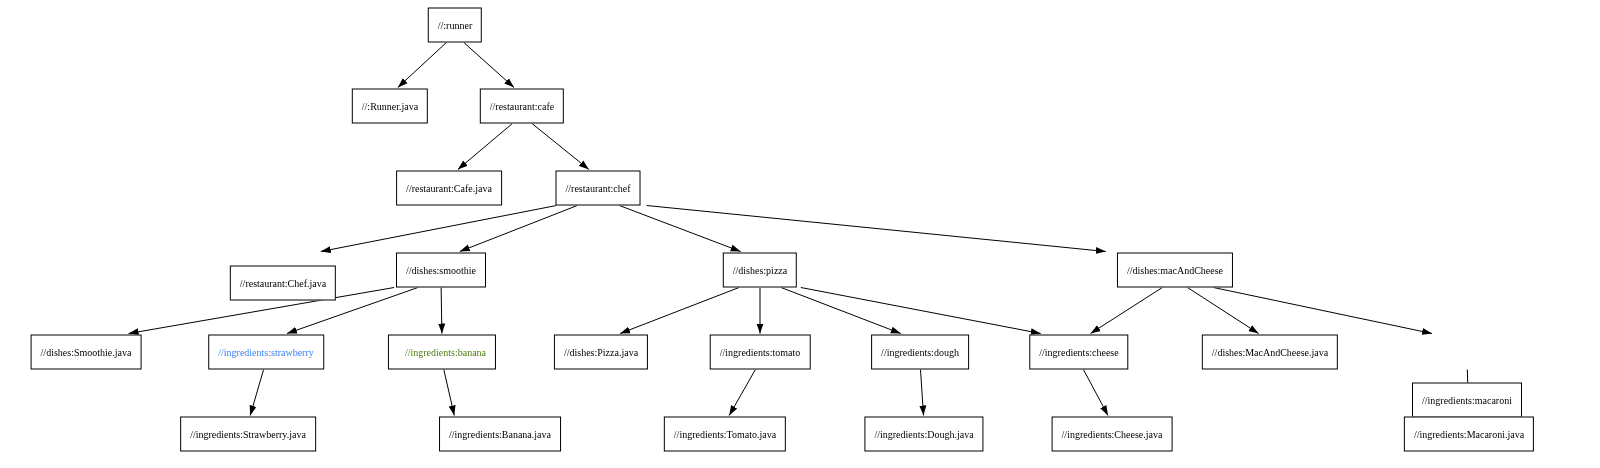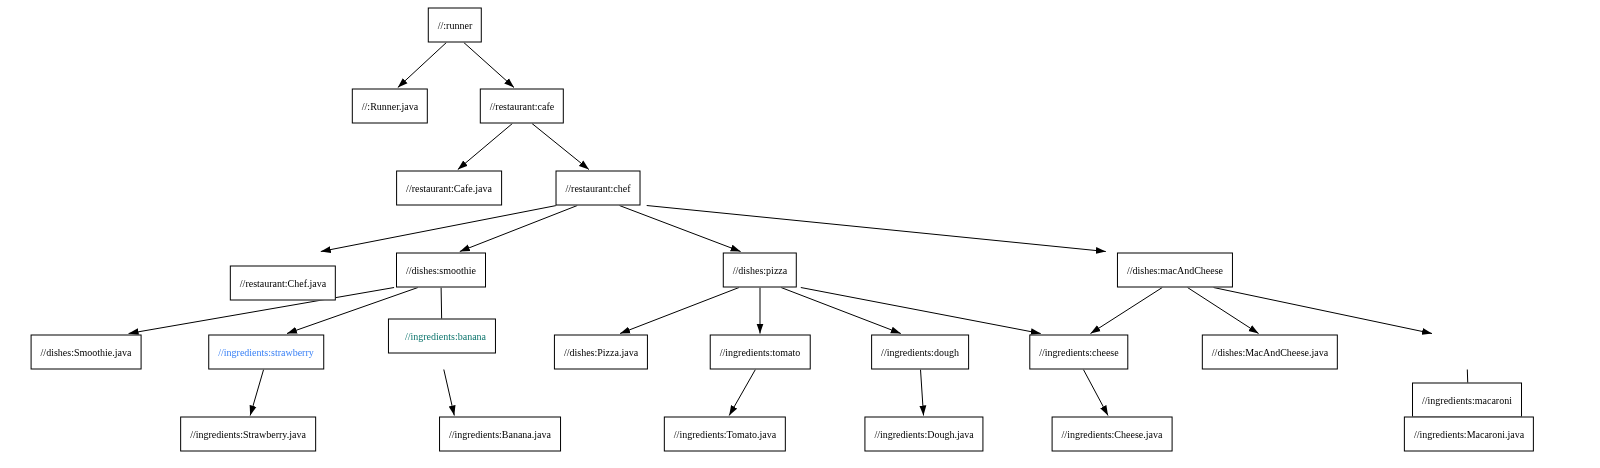--- a/index.html
+++ b/index.html
@@ -78,21 +78,21 @@
     <div class="node" style="left: 390px; top: 106px; background: rgb(255, 255, 255); border-color: rgb(0, 0, 0); color: rgb(0, 0, 0);">//:Runner.java</div>
     <div class="node" style="left: 522px; top: 106px; background: rgb(255, 255, 255); border-color: rgb(0, 0, 0); color: rgb(0, 0, 0);">//restaurant:cafe</div>
     <div class="node" style="left: 449px; top: 188px; background: rgb(255, 255, 255); border-color: rgb(0, 0, 0); color: rgb(0, 0, 0);">//restaurant:Cafe.java</div>
     <div class="node" style="left: 598px; top: 188px; background: rgb(255, 255, 255); border-color: rgb(0, 0, 0); color: rgb(0, 0, 0);">//restaurant:chef</div>
     <div class="node" style="left: 283px; top: 270px; background: rgb(255, 255, 255); border-color: rgb(0, 0, 0); color: rgb(0, 0, 0); margin-top: 13px;">//restaurant:Chef.java</div>
     <div class="node" style="left: 760px; top: 270px; background: rgb(255, 255, 255); border-color: rgb(0, 0, 0); color: rgb(0, 0, 0);">//dishes:pizza</div>
     <div class="node" style="left: 441px; top: 270px; background: rgb(255, 255, 255); border-color: rgb(0, 0, 0); color: rgb(0, 0, 0);">//dishes:smoothie</div>
     <div class="node" style="left: 1175px; top: 270px; background: rgb(255, 255, 255); border-color: rgb(0, 0, 0); color: rgb(0, 0, 0);">//dishes:macAndCheese</div>
     <div class="node" style="left: 86px; top: 352px; background: rgb(255, 255, 255); border-color: rgb(0, 0, 0); color: rgb(0, 0, 0);">//dishes:Smoothie.java</div>
     <div class="node" style="left: 266px; top: 352px; background: rgb(255, 255, 255); border-color: rgb(0, 0, 0); color: #3b82f6;">//ingredients:strawberry</div>
-    <div class="node" style="left: 442px; top: 336px; background: rgb(255, 255, 255); border-color: rgb(0, 0, 0); color: #0f766e; padding-left: 16px;">//ingredients:banana</div>
+    <div class="node" style="left: 442px; top: 352px; background: rgb(255, 255, 255); border-color: rgb(0, 0, 0); color: #4d7c0f; padding-left: 16px;">//ingredients:banana</div>
     <div class="node" style="left: 601px; top: 352px; background: rgb(255, 255, 255); border-color: rgb(0, 0, 0); color: rgb(0, 0, 0);">//dishes:Pizza.java</div>
     <div class="node" style="left: 760px; top: 352px; background: rgb(255, 255, 255); border-color: rgb(0, 0, 0); color: rgb(0, 0, 0);">//ingredients:tomato</div>
     <div class="node" style="left: 920px; top: 352px; background: rgb(255, 255, 255); border-color: rgb(0, 0, 0); color: rgb(0, 0, 0);">//ingredients:dough</div>
     <div class="node" style="left: 1079px; top: 352px; background: rgb(255, 255, 255); border-color: rgb(0, 0, 0); color: rgb(0, 0, 0);">//ingredients:cheese</div>
     <div class="node" style="left: 1270px; top: 352px; background: rgb(255, 255, 255); border-color: rgb(0, 0, 0); color: rgb(0, 0, 0);">//dishes:MacAndCheese.java</div>
     <div class="node" style="left: 1467px; top: 352px; background: rgb(255, 255, 255); border-color: rgb(0, 0, 0); color: rgb(0, 0, 0); margin-top: 48px;">//ingredients:macaroni</div>
     <div class="node" style="left: 248px; top: 434px; background: rgb(255, 255, 255); border-color: rgb(0, 0, 0); color: rgb(0, 0, 0);">//ingredients:Strawberry.java</div>
     <div class="node" style="left: 456px; top: 434px; background: rgb(255, 255, 255); border-color: rgb(0, 0, 0); color: rgb(0, 0, 0); margin-left: 44px;">//ingredients:Banana.java</div>
     <div class="node" style="left: 725px; top: 434px; background: rgb(255, 255, 255); border-color: rgb(0, 0, 0); color: rgb(0, 0, 0);">//ingredients:Tomato.java</div>
     <div class="node" style="left: 924px; top: 434px; background: rgb(255, 255, 255); border-color: rgb(0, 0, 0); color: rgb(0, 0, 0);">//ingredients:Dough.java</div>

